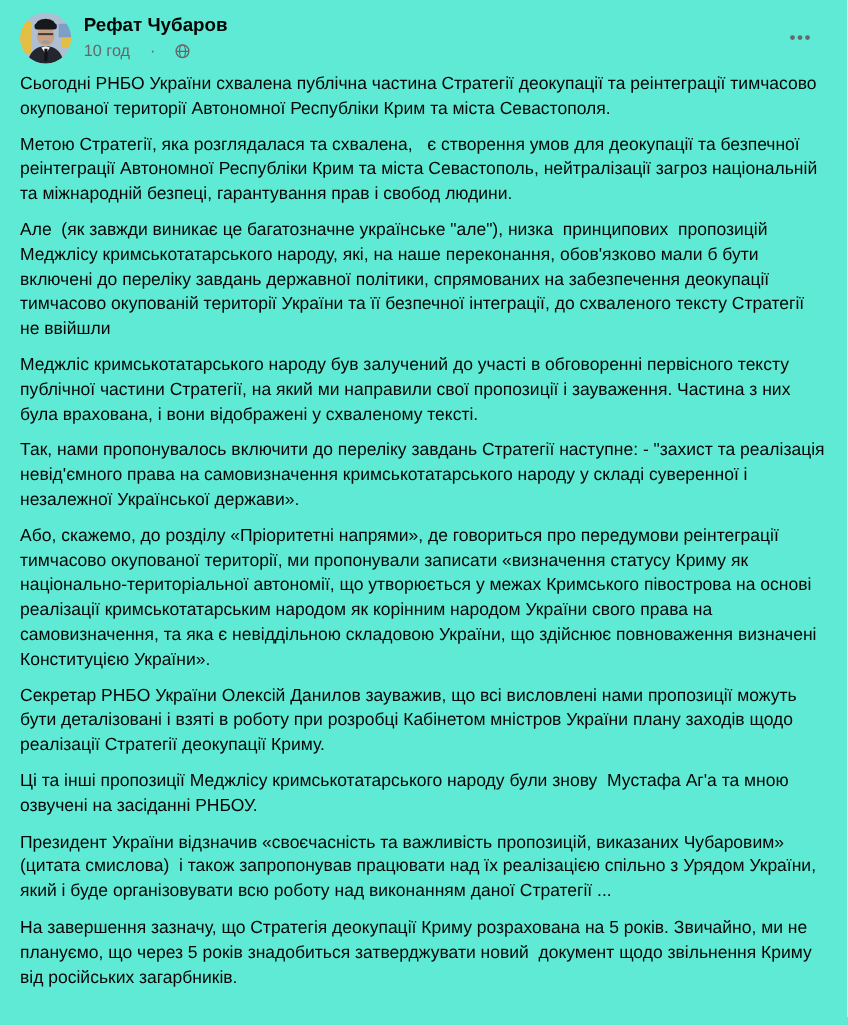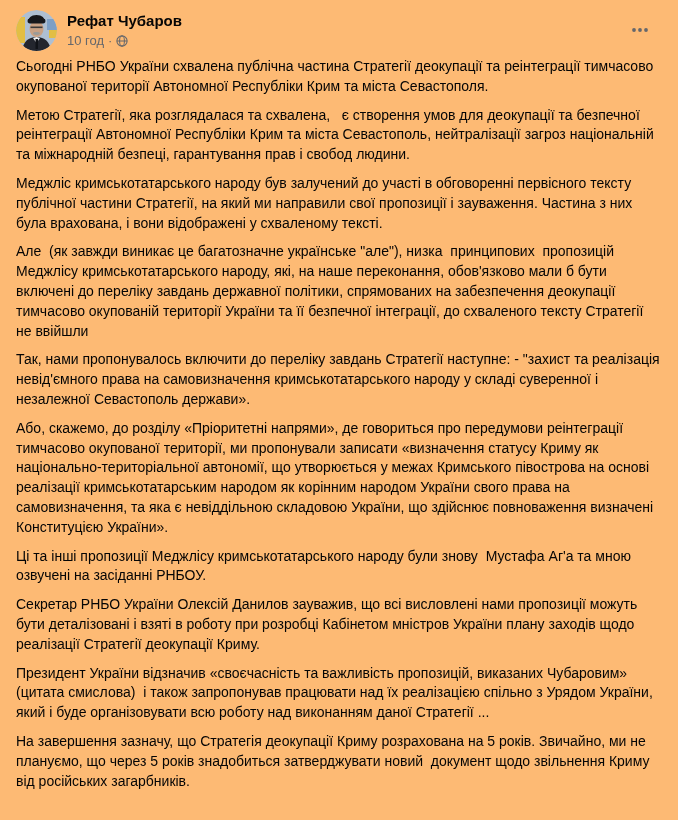--- a/index.html
+++ b/index.html
@@ -3,21 +3,21 @@
 <meta charset="utf-8">
 <style>
   html, body {
     margin: 0;
     padding: 0;
     background: #ffffff;
   }
   .post-card {
     width: 678px;
     height: 820px;
-    background: #fdba74;
+    background: #5eead4;
     overflow: hidden;
     font-family: "Liberation Sans", "DejaVu Sans", sans-serif;
     box-sizing: border-box;
   }
   .post-header {
     display: flex;
     align-items: flex-start;
     padding: 10px 16px 0 16px;
   }
   .avatar-wrap {
@@ -38,21 +38,21 @@
     font-weight: 700;
     color: #050505;
     line-height: 21px;
     text-decoration: none;
     display: inline-block;
     cursor: pointer;
   }
   .post-meta {
     display: flex;
     align-items: center;
-    gap: 4px;
+    gap: 16px;
     font-size: 13px;
     color: #65676B;
     line-height: 17px;
     margin-top: 1px;
   }
   .post-meta a {
     color: #65676B;
     text-decoration: none;
     cursor: pointer;
   }
@@ -146,23 +146,23 @@
         <circle cx="10" cy="10" r="1.9" fill="#65676B"></circle>
         <circle cx="16" cy="10" r="1.9" fill="#65676B"></circle>
       </svg>
     </button>
 
   </header>
 
   <div class="post-body">
     <p>Сьогодні РНБО України схвалена публічна частина Стратегії деокупації та реінтеграції тимчасово окупованої території Автономної Республіки Крим та міста Севастополя.</p>
     <p>Метою Стратегії, яка розглядалася та схвалена,   є створення умов для деокупації та безпечної реінтеграції Автономної Республіки Крим та міста Севастополь, нейтралізації загроз національній та міжнародній безпеці, гарантування прав і свобод людини.</p>
+    <p>Але  (як завжди виникає це багатозначне українське "але"), низка  принципових  пропозицій Меджлісу кримськотатарського народу, які, на наше переконання, обов'язково мали б бути включені до переліку завдань державної політики, спрямованих на забезпечення деокупації тимчасово окупованій території України та її безпечної інтеграції, до схваленого тексту Стратегії не ввійшли</p>
     <p>Меджліс кримськотатарського народу був залучений до участі в обговоренні первісного тексту публічної частини Стратегії, на який ми направили свої пропозиції і зауваження. Частина з них була врахована, і вони відображені у схваленому тексті.</p>
-    <p>Але  (як завжди виникає це багатозначне українське "але"), низка  принципових  пропозицій Меджлісу кримськотатарського народу, які, на наше переконання, обов'язково мали б бути включені до переліку завдань державної політики, спрямованих на забезпечення деокупації тимчасово окупованій території України та її безпечної інтеграції, до схваленого тексту Стратегії не ввійшли</p>
-    <p>Так, нами пропонувалось включити до переліку завдань Стратегії наступне: - "захист та реалізація невід'ємного права на самовизначення кримськотатарського народу у складі суверенної і незалежної Севастополь держави».</p>
+    <p>Так, нами пропонувалось включити до переліку завдань Стратегії наступне: - "захист та реалізація невід'ємного права на самовизначення кримськотатарського народу у складі суверенної і незалежної Української держави».</p>
     <p>Або, скажемо, до розділу «Пріоритетні напрями», де говориться про передумови реінтеграції тимчасово окупованої території, ми пропонували записати «визначення статусу Криму як національно-територіальної автономії, що утворюється у межах Кримського півострова на основі реалізації кримськотатарським народом як корінним народом України свого права на самовизначення, та яка є невіддільною складовою України, що здійснює повноваження визначені Конституцією України».</p>
+    <p>Секретар РНБО України Олексій Данилов зауважив, що всі висловлені нами пропозиції можуть бути деталізовані і взяті в роботу при розробці Кабінетом мністров України плану заходів щодо реалізації Стратегії деокупації Криму.</p>
     <p>Ці та інші пропозиції Меджлісу кримськотатарського народу були знову  Мустафа Аг'а та мною озвучені на засіданні РНБОУ.</p>
-    <p>Секретар РНБО України Олексій Данилов зауважив, що всі висловлені нами пропозиції можуть бути деталізовані і взяті в роботу при розробці Кабінетом мністров України плану заходів щодо реалізації Стратегії деокупації Криму.</p>
     <p>Президент України відзначив «своєчасність та важливість пропозицій, виказаних Чубаровим» (цитата смислова)  і також запропонував працювати над їх реалізацією спільно з Урядом України, який і буде організовувати всю роботу над виконанням даної Стратегії ...</p>
     <p>На завершення зазначу, що Стратегія деокупації Криму розрахована на 5 років. Звичайно, ми не плануємо, що через 5 років знадобиться затверджувати новий  документ щодо звільнення Криму від російських загарбників.</p>
   </div>
 
 </article>
 
 </body></html>

